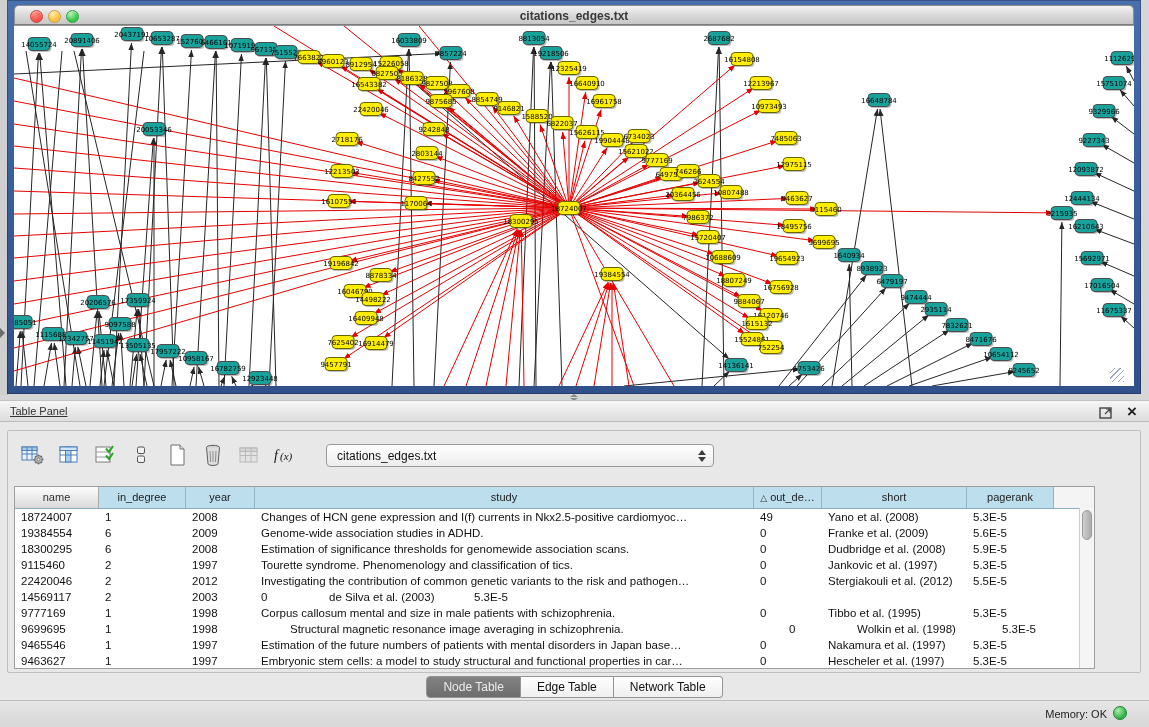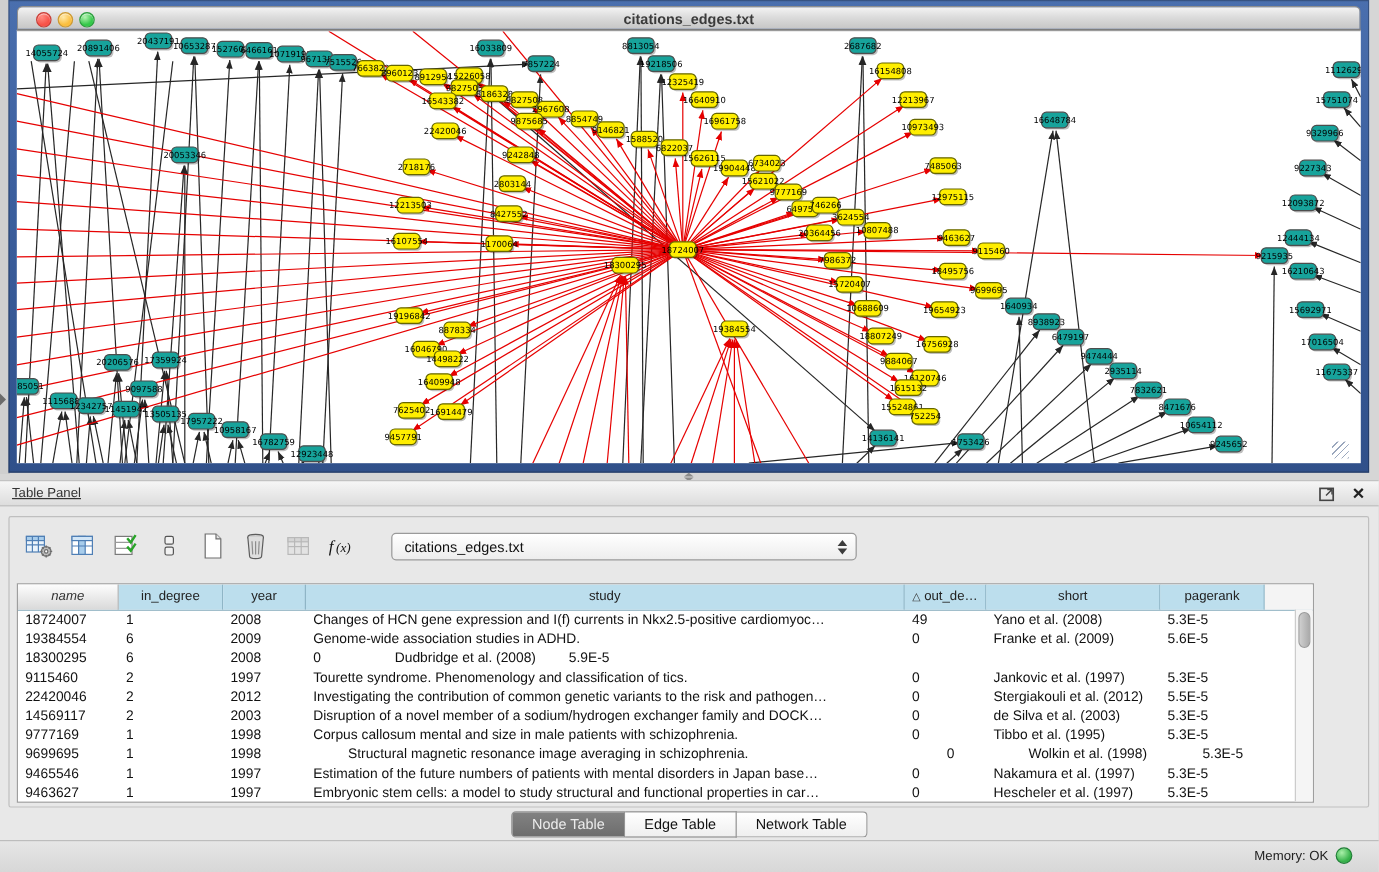--- a/index.html
+++ b/index.html
@@ -72,21 +72,21 @@
   #data-table{
     position:absolute;left:6px;top:55px;width:1081px;height:183px;
     background:#fff;border:1px solid #9e9e9e;box-sizing:border-box;overflow:hidden;
   }
   #thead{display:flex;height:21px;border-bottom:1px solid #8aaebf;}
   .th{
     box-sizing:border-box;height:21px;line-height:20px;font-size:11px;color:#222;
     text-align:center;background:#bcdeed;border-right:1px solid #8fb5c6;overflow:hidden;white-space:nowrap;
     flex:0 0 auto;cursor:pointer;
   }
-  .th.plain{background:linear-gradient(180deg,#fdfdfd,#d9d9d9);border-right:1px solid #a9a9a9;color:#333;font-style:italic;}
+  .th.plain{background:linear-gradient(180deg,#fdfdfd,#d9d9d9);border-right:1px solid #a9a9a9;color:#333;}
   .th.filler{background:#f4f4f4;border-right:none;cursor:default;}
   .sort-tri{font-size:9px;margin-right:3px;color:#333;}
   .tr{display:flex;height:16px;line-height:16px;font-size:11.5px;color:#111;cursor:default;}
   .td{box-sizing:border-box;padding-left:6px;overflow:hidden;white-space:nowrap;flex:0 0 auto;}
   #vscroll{
     position:absolute;right:0;top:21px;width:15px;bottom:0;
     background:#f5f5f5;border-left:1px solid #cccccc;box-sizing:border-box;
   }
   #vscroll-thumb{
     position:absolute;left:2px;top:2px;width:10px;height:30px;border-radius:6px;
@@ -1012,20 +1012,21 @@
             <div class="td" style="width: 69px;">2009</div>
             <div class="td" style="width: 499px;">Genome-wide association studies in ADHD.</div>
             <div class="td" style="width: 68px;">0</div>
             <div class="td" style="width: 145px;">Franke et al. (2009)</div>
             <div class="td" style="width: 87px;">5.6E-5</div>
           </div>
           <div class="tr">
             <div class="td" style="width: 84px;">18300295</div>
             <div class="td" style="width: 87px;">6</div>
             <div class="td" style="width: 69px;">2008</div>
+            <div class="td" style="width: 499px;">Estimation of significance thresholds for genomewide association scans.</div>
             <div class="td" style="width: 68px;">0</div>
             <div class="td" style="width: 145px;">Dudbridge et al. (2008)</div>
             <div class="td" style="width: 87px;">5.9E-5</div>
           </div>
           <div class="tr">
             <div class="td" style="width: 84px;">9115460</div>
             <div class="td" style="width: 87px;">2</div>
             <div class="td" style="width: 69px;">1997</div>
             <div class="td" style="width: 499px;">Tourette syndrome. Phenomenology and classification of tics.</div>
             <div class="td" style="width: 68px;">0</div>
@@ -1038,21 +1039,20 @@
             <div class="td" style="width: 69px;">2012</div>
             <div class="td" style="width: 499px;">Investigating the contribution of common genetic variants to the risk and pathogen…</div>
             <div class="td" style="width: 68px;">0</div>
             <div class="td" style="width: 145px;">Stergiakouli et al. (2012)</div>
             <div class="td" style="width: 87px;">5.5E-5</div>
           </div>
           <div class="tr">
             <div class="td" style="width: 84px;">14569117</div>
             <div class="td" style="width: 87px;">2</div>
             <div class="td" style="width: 69px;">2003</div>
-            <div class="td" style="width: 499px;">Disruption of a novel member of a sodium/hydrogen exchanger family and DOCK…</div>
             <div class="td" style="width: 68px;">0</div>
             <div class="td" style="width: 145px;">de Silva et al. (2003)</div>
             <div class="td" style="width: 87px;">5.3E-5</div>
           </div>
           <div class="tr">
             <div class="td" style="width: 84px;">9777169</div>
             <div class="td" style="width: 87px;">1</div>
             <div class="td" style="width: 69px;">1998</div>
             <div class="td" style="width: 499px;">Corpus callosum mental and size in male patients with schizophrenia.</div>
             <div class="td" style="width: 68px;">0</div>

